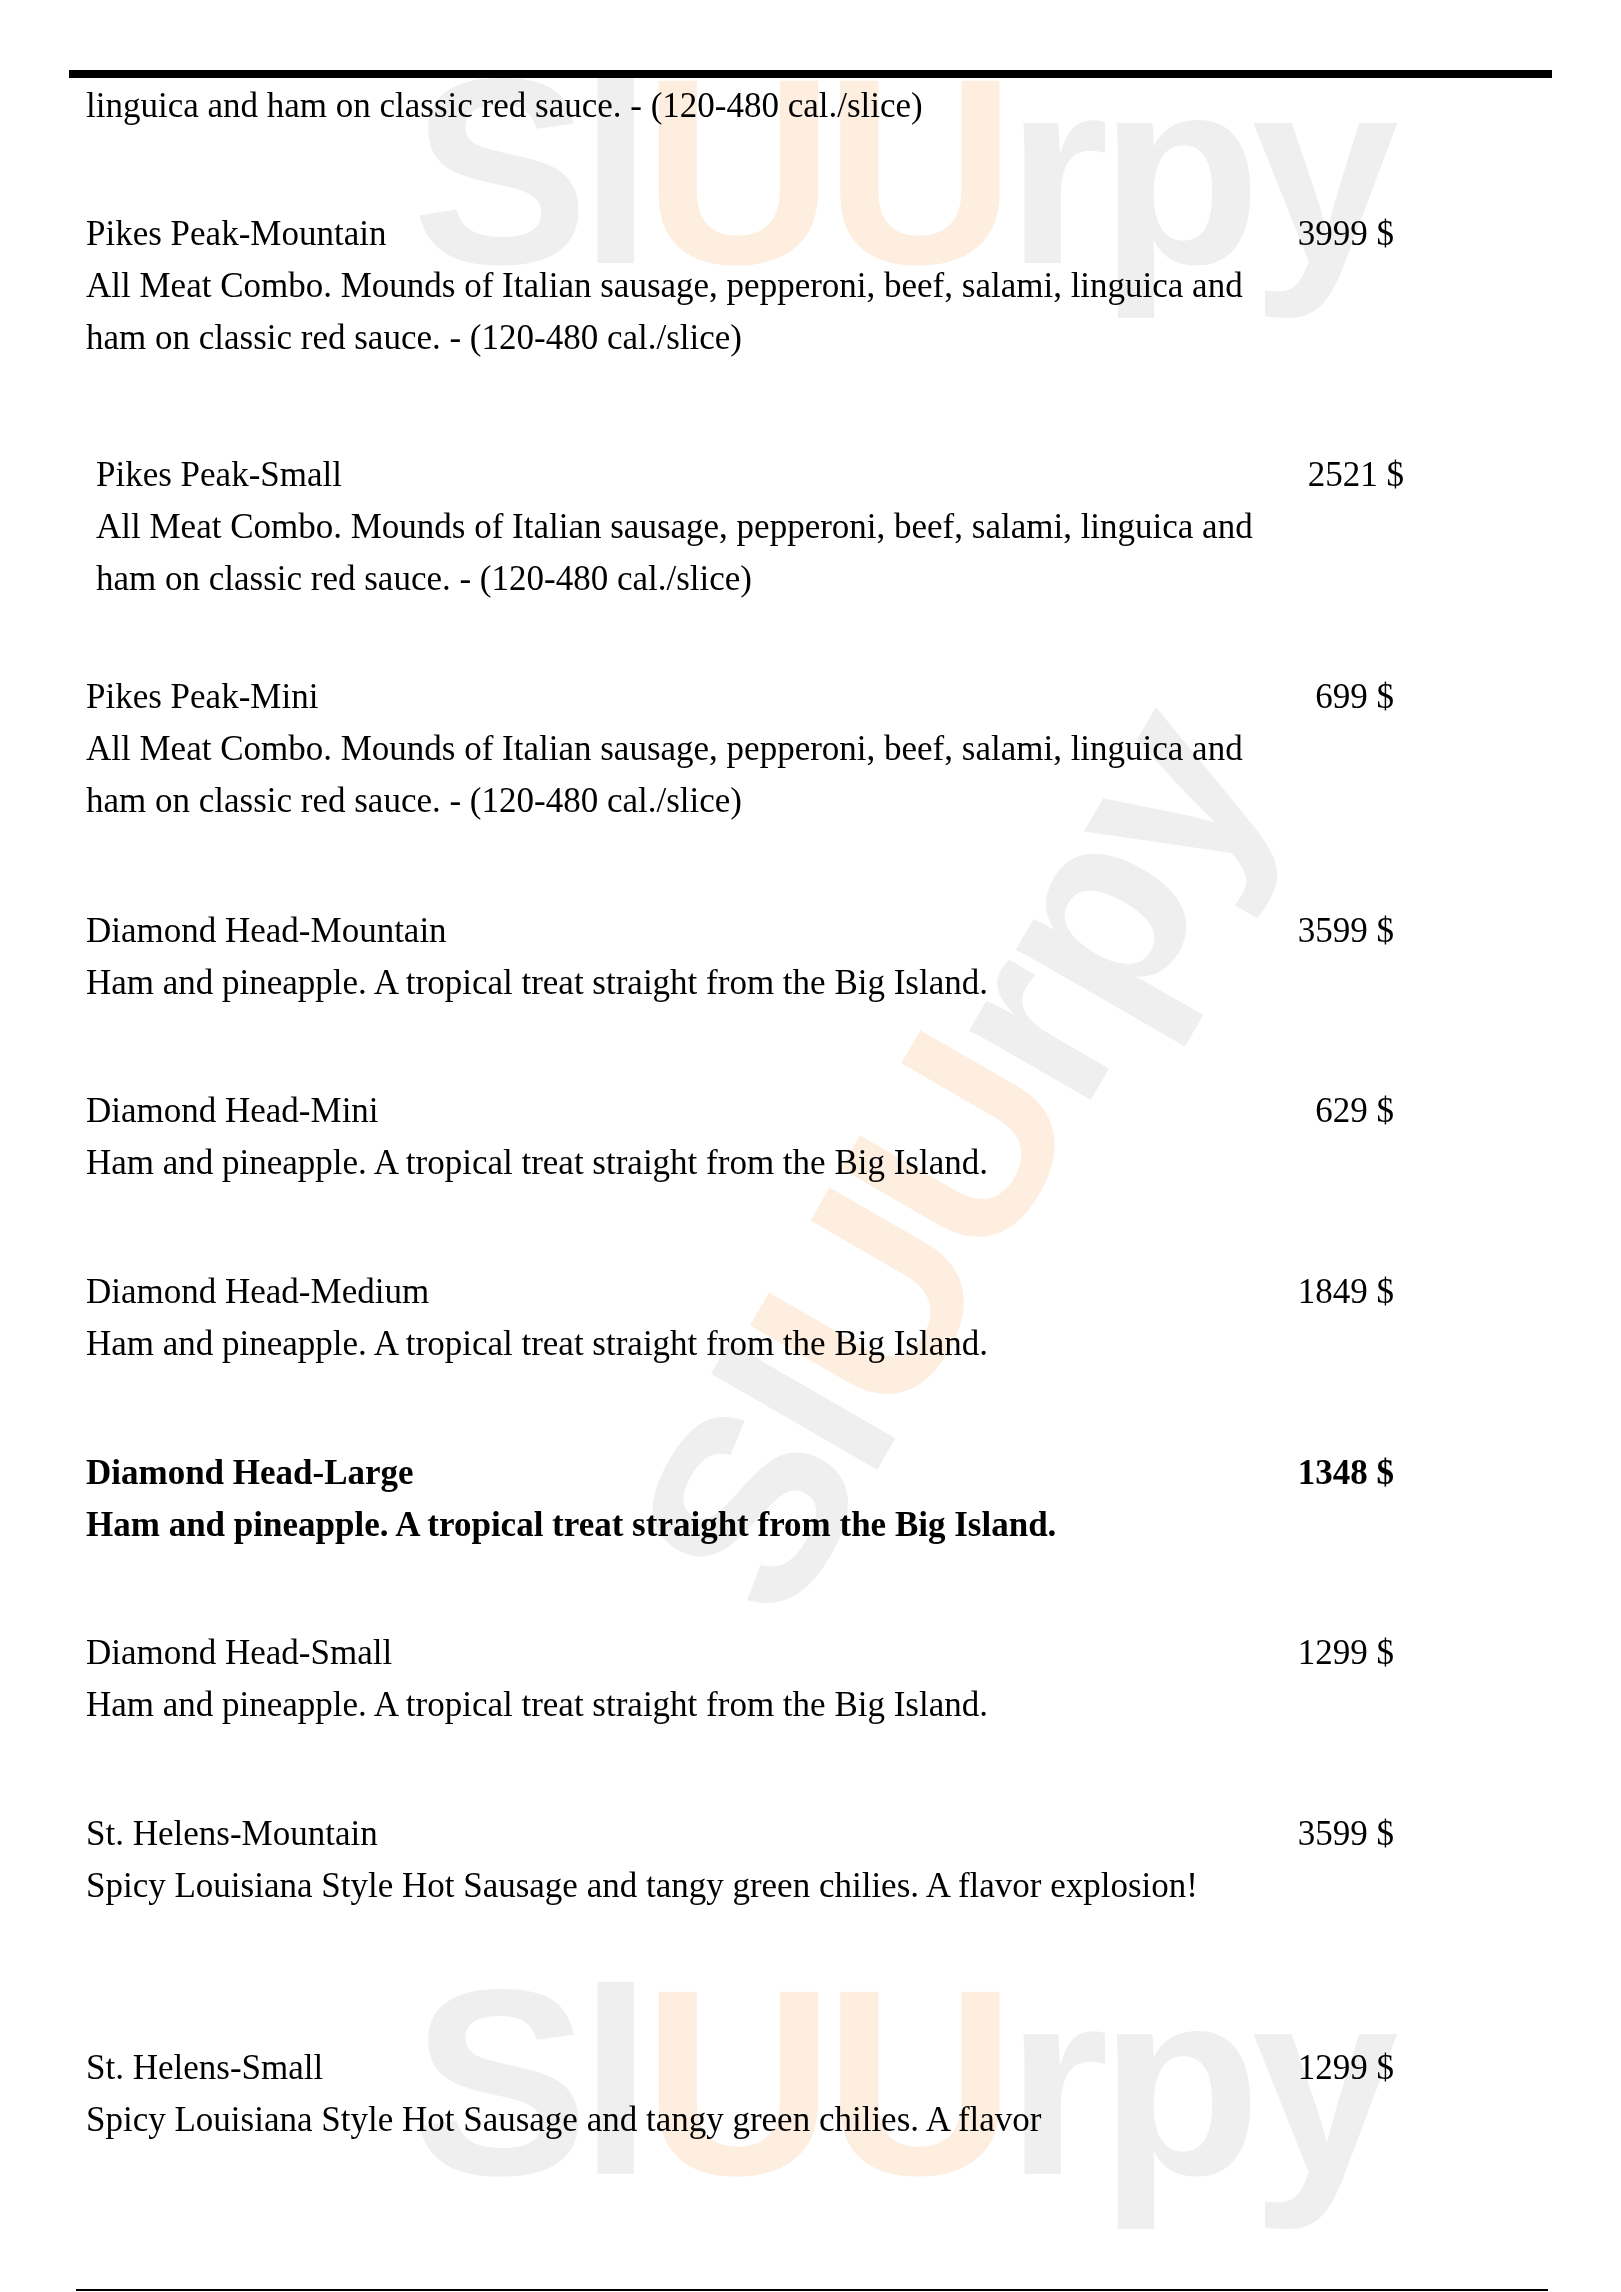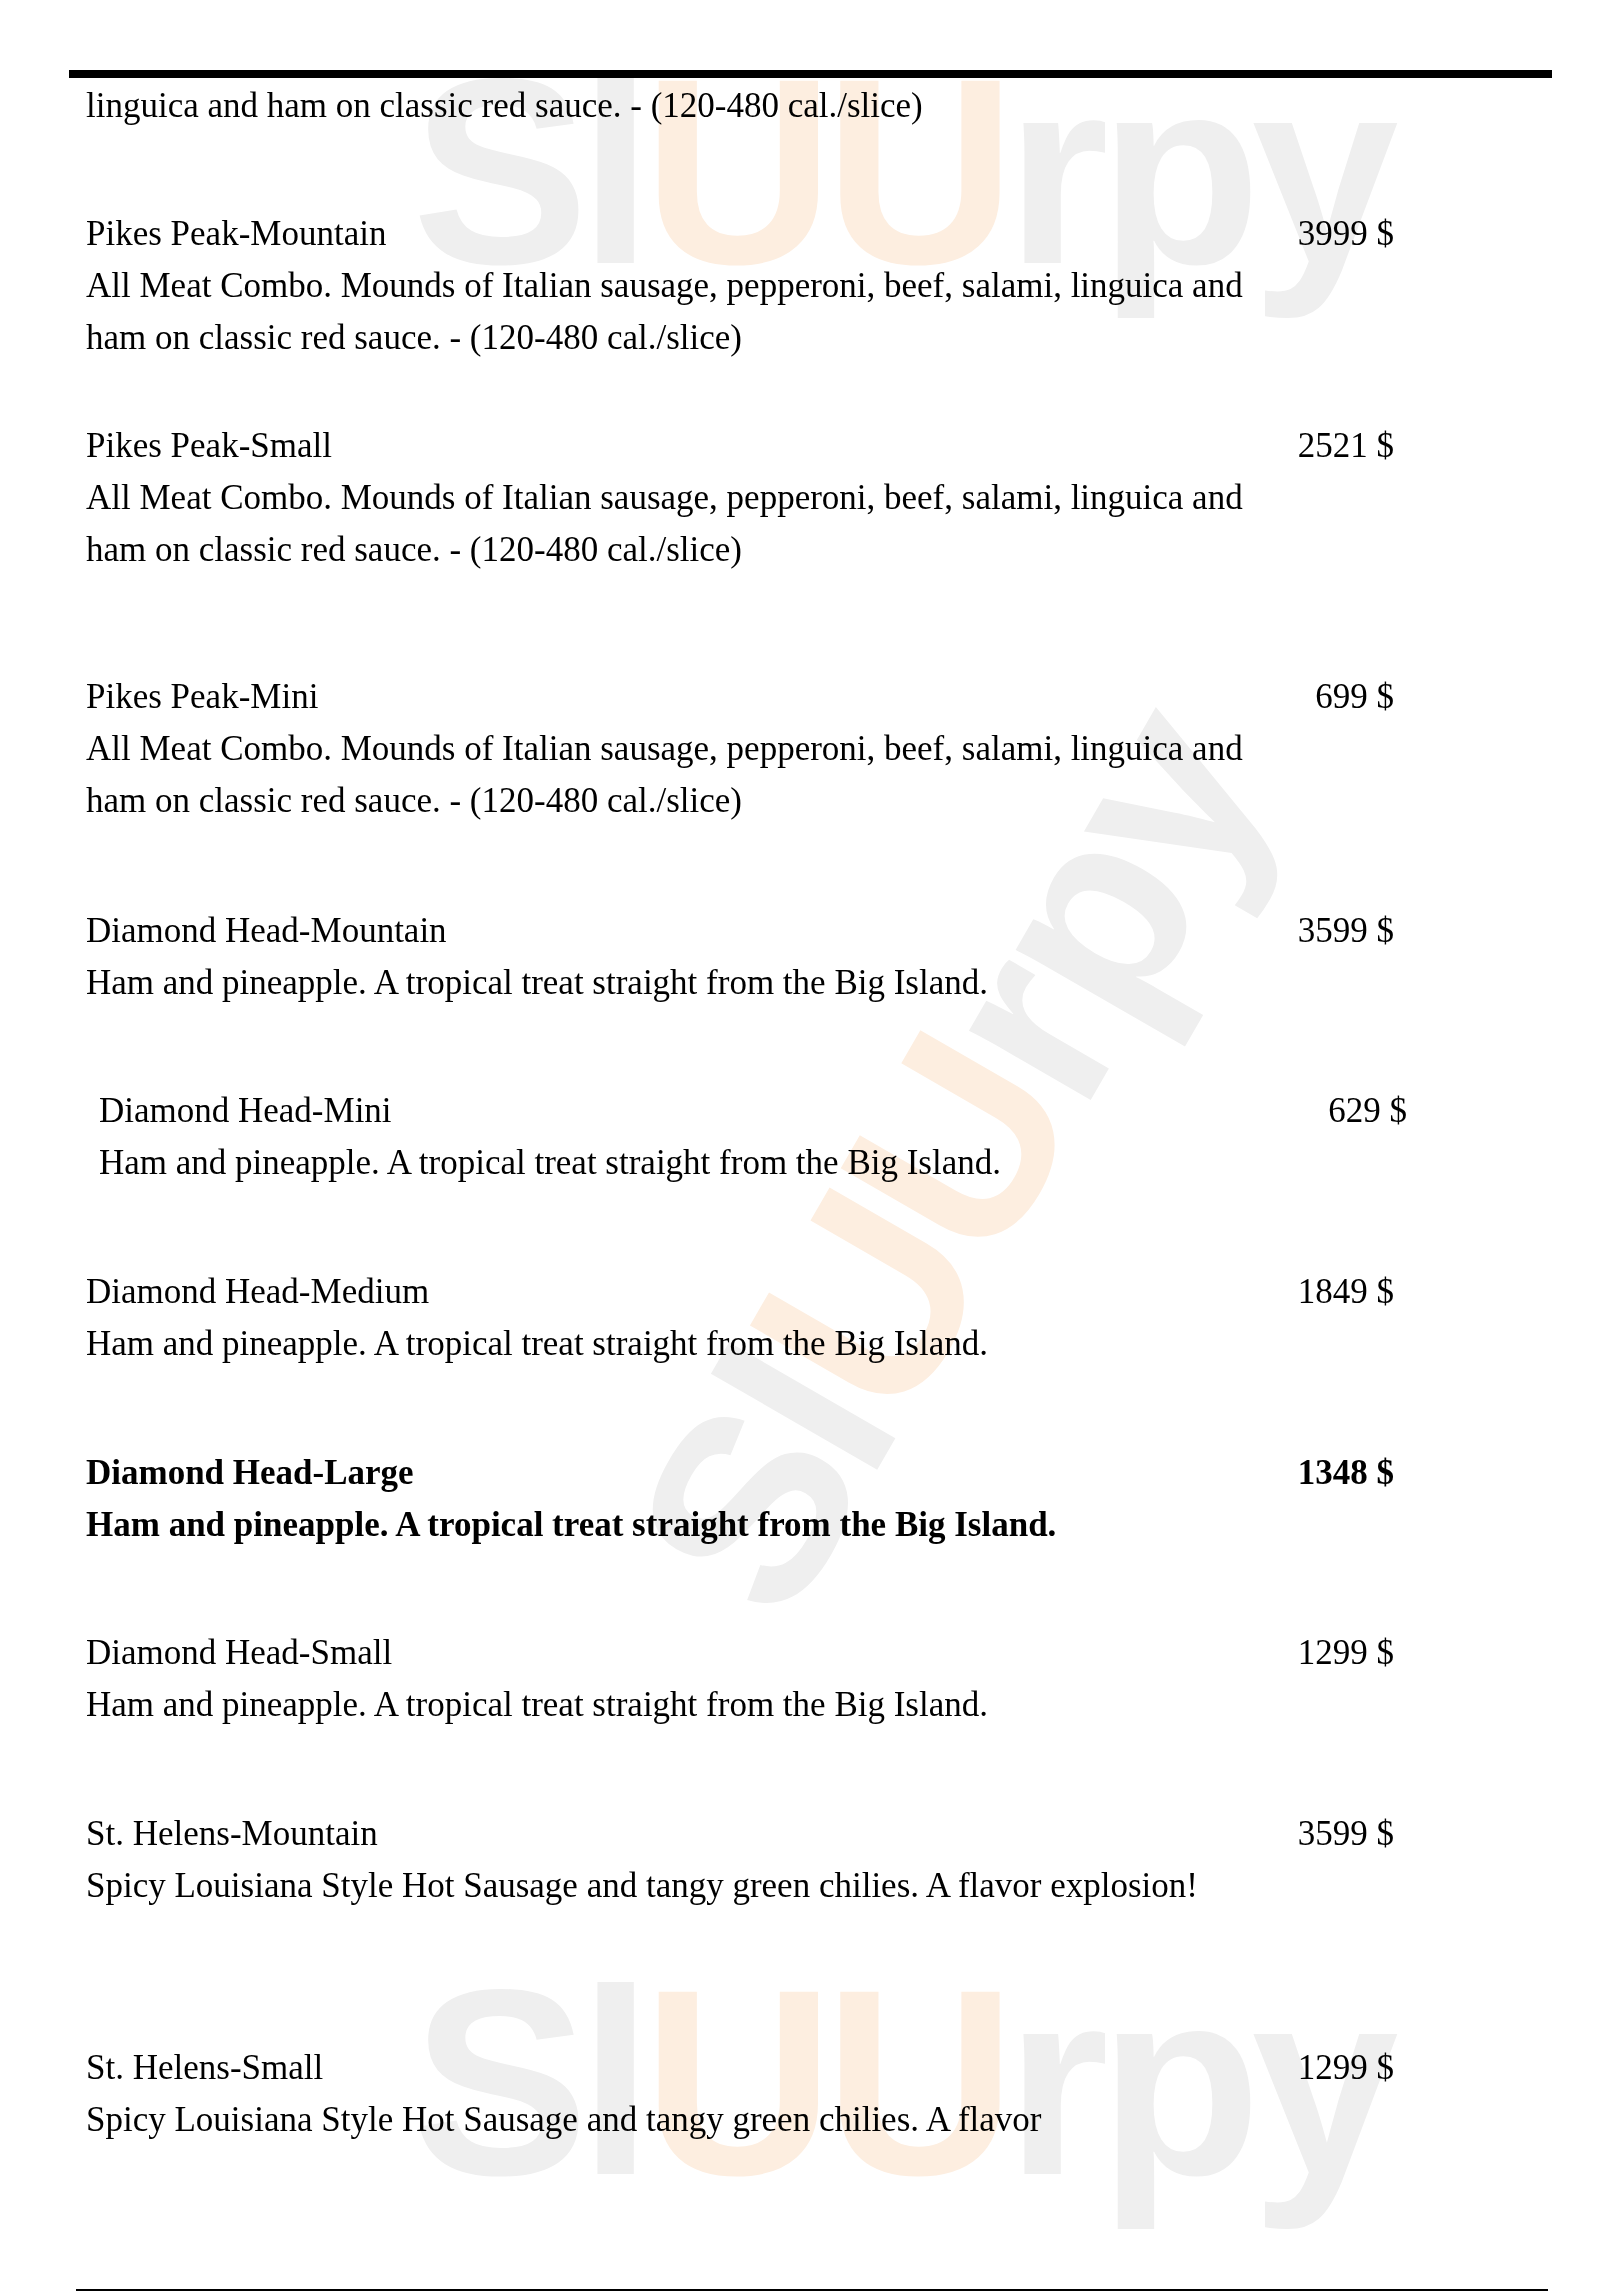--- a/index.html
+++ b/index.html
@@ -33,39 +33,39 @@
 <div class="top-rule"></div>
 
 <div class="line" style="top:80px;">linguica and ham on classic red sauce. - (120-480 cal./slice)</div>
 
 <div class="entry" style="top:208px;">
   <span class="title">Pikes Peak-Mountain</span>
   <span class="price">3999 $</span>
   <span class="desc">All Meat Combo. Mounds of Italian sausage, pepperoni, beef, salami, linguica and ham on classic red sauce. - (120-480 cal./slice)</span>
 </div>
 
-<div class="entry" style="top:420px;">
+<div class="entry" style="top:449px;margin-left:10px;">
   <span class="title">Pikes Peak-Small</span>
   <span class="price">2521 $</span>
   <span class="desc">All Meat Combo. Mounds of Italian sausage, pepperoni, beef, salami, linguica and ham on classic red sauce. - (120-480 cal./slice)</span>
 </div>
 
 <div class="entry" style="top:671px;">
   <span class="title">Pikes Peak-Mini</span>
   <span class="price">699 $</span>
   <span class="desc">All Meat Combo. Mounds of Italian sausage, pepperoni, beef, salami, linguica and ham on classic red sauce. - (120-480 cal./slice)</span>
 </div>
 
 <div class="entry" style="top:905px;">
   <span class="title">Diamond Head-Mountain</span>
   <span class="price">3599 $</span>
   <span class="desc">Ham and pineapple. A tropical treat straight from the Big Island.</span>
 </div>
 
-<div class="entry" style="top:1085px;margin-left:13px;">
+<div class="entry" style="top:1085px;">
   <span class="title">Diamond Head-Mini</span>
   <span class="price">629 $</span>
   <span class="desc">Ham and pineapple. A tropical treat straight from the Big Island.</span>
 </div>
 
 <div class="entry" style="top:1266px;">
   <span class="title">Diamond Head-Medium</span>
   <span class="price">1849 $</span>
   <span class="desc">Ham and pineapple. A tropical treat straight from the Big Island.</span>
 </div>

